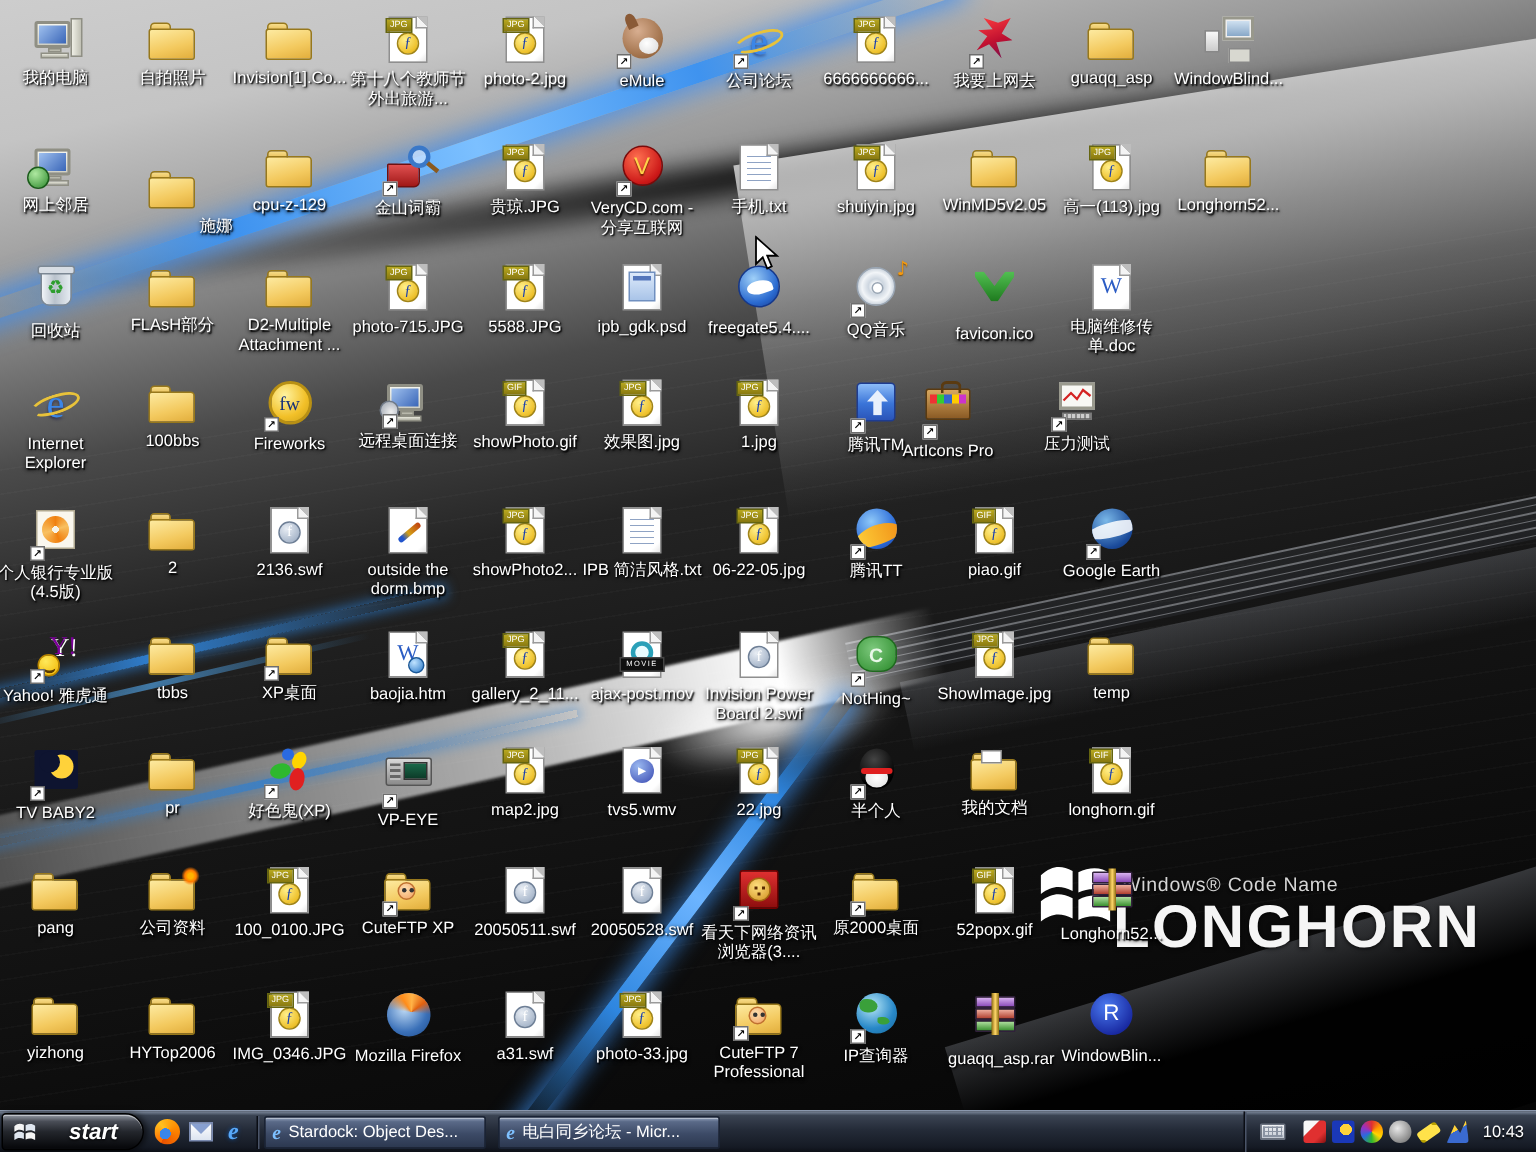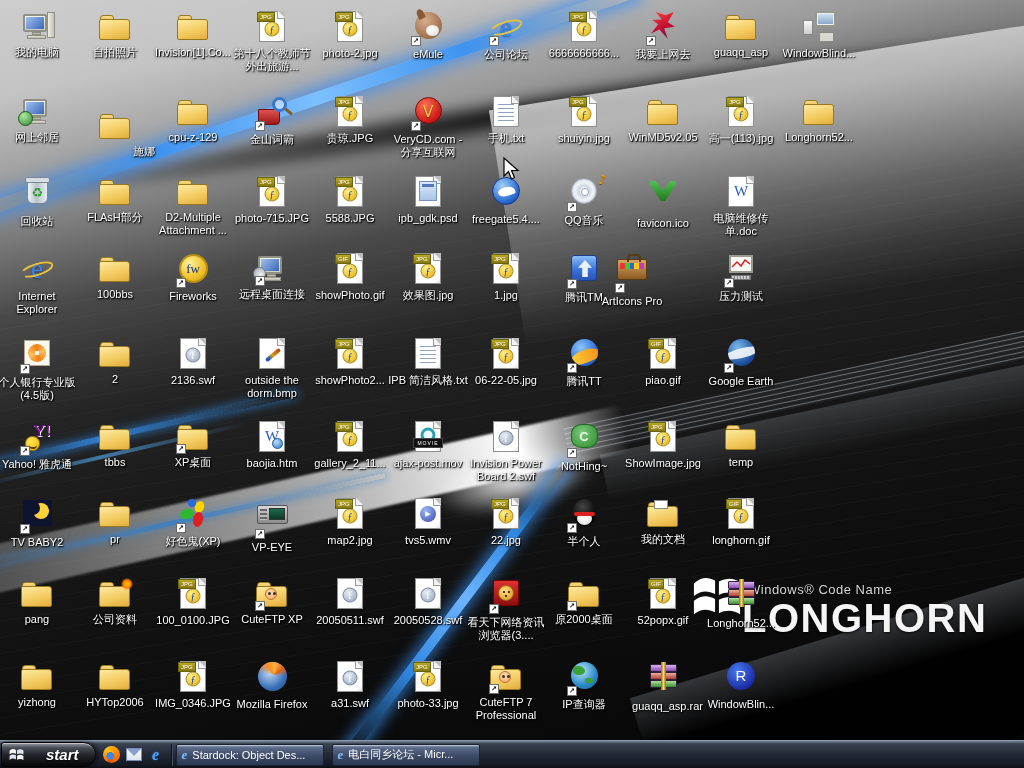--- a/index.html
+++ b/index.html
@@ -708,21 +708,21 @@
           </span>
           <div class="lbl">腾讯TM</div>
         </div>
         <div class="dicon" title="ArtIcons Pro" style="left: 592px; top: 252px;">
           <span class="art ">
             <i class="i-atb"></i>
             <i class="sc"></i>
           </span>
           <div class="lbl">ArtIcons Pro</div>
         </div>
-        <div class="dicon" title="压力测试" style="left: 701px; top: 252px;">
+        <div class="dicon" title="压力测试" style="left: 678px; top: 252px;">
           <span class="art ">
             <i class="i-str">
               <i class="scrn"></i>
               <svg class="zz" width="20" height="12">
                 <polyline points="1,9 6,4 10,8 14,2 19,6" stroke="#d42222" stroke-width="1.5" fill="none"></polyline>
               </svg>
               <i class="kbd3"></i>
             </i>
             <i class="sc"></i>
           </span>
@@ -1209,14 +1209,26 @@
         <div class="task">
           <span class="wbe">e</span>
           <span class="tl">Stardock: Object Des...</span>
         </div>
         <div class="task">
           <span class="wbe">e</span>
           <span class="tl">电白同乡论坛 - Micr...</span>
         </div>
       </div>
     <div id="tb-spacer"></div>
+    <div id="tray">
+      <span class="kbd-ic" title="输入法"></span>
+      <span id="tray-icons" style="display: flex; gap: 4px; align-items: center;">
+          <span class="ti ti-painter"></span>
+          <span class="ti ti-moon"></span>
+          <span class="ti ti-ball"></span>
+          <span class="ti ti-speaker"></span>
+          <span class="ti ti-pencil"></span>
+          <span class="ti ti-map"></span>
+        </span>
+      <span id="clock">10:43</span>
+    </div>
   </div>
 </div>
 
 </body></html>

